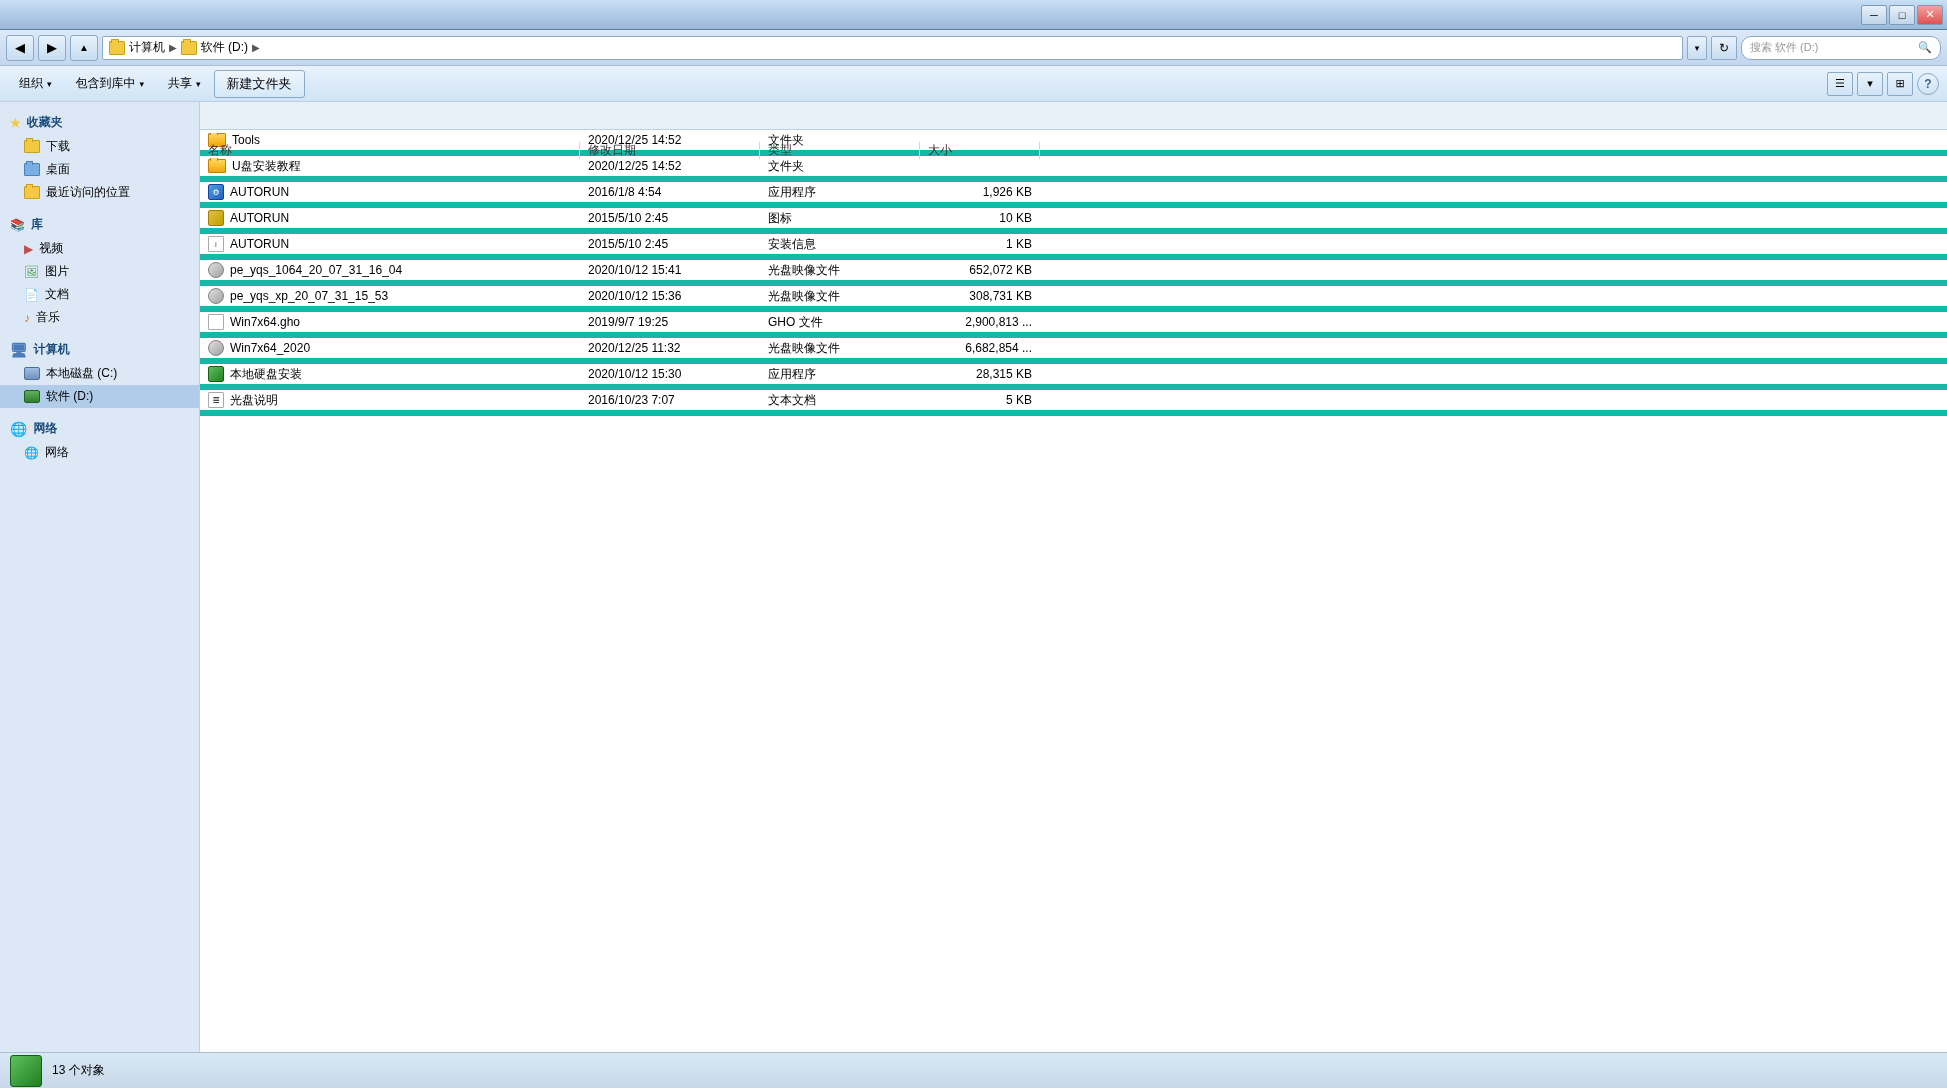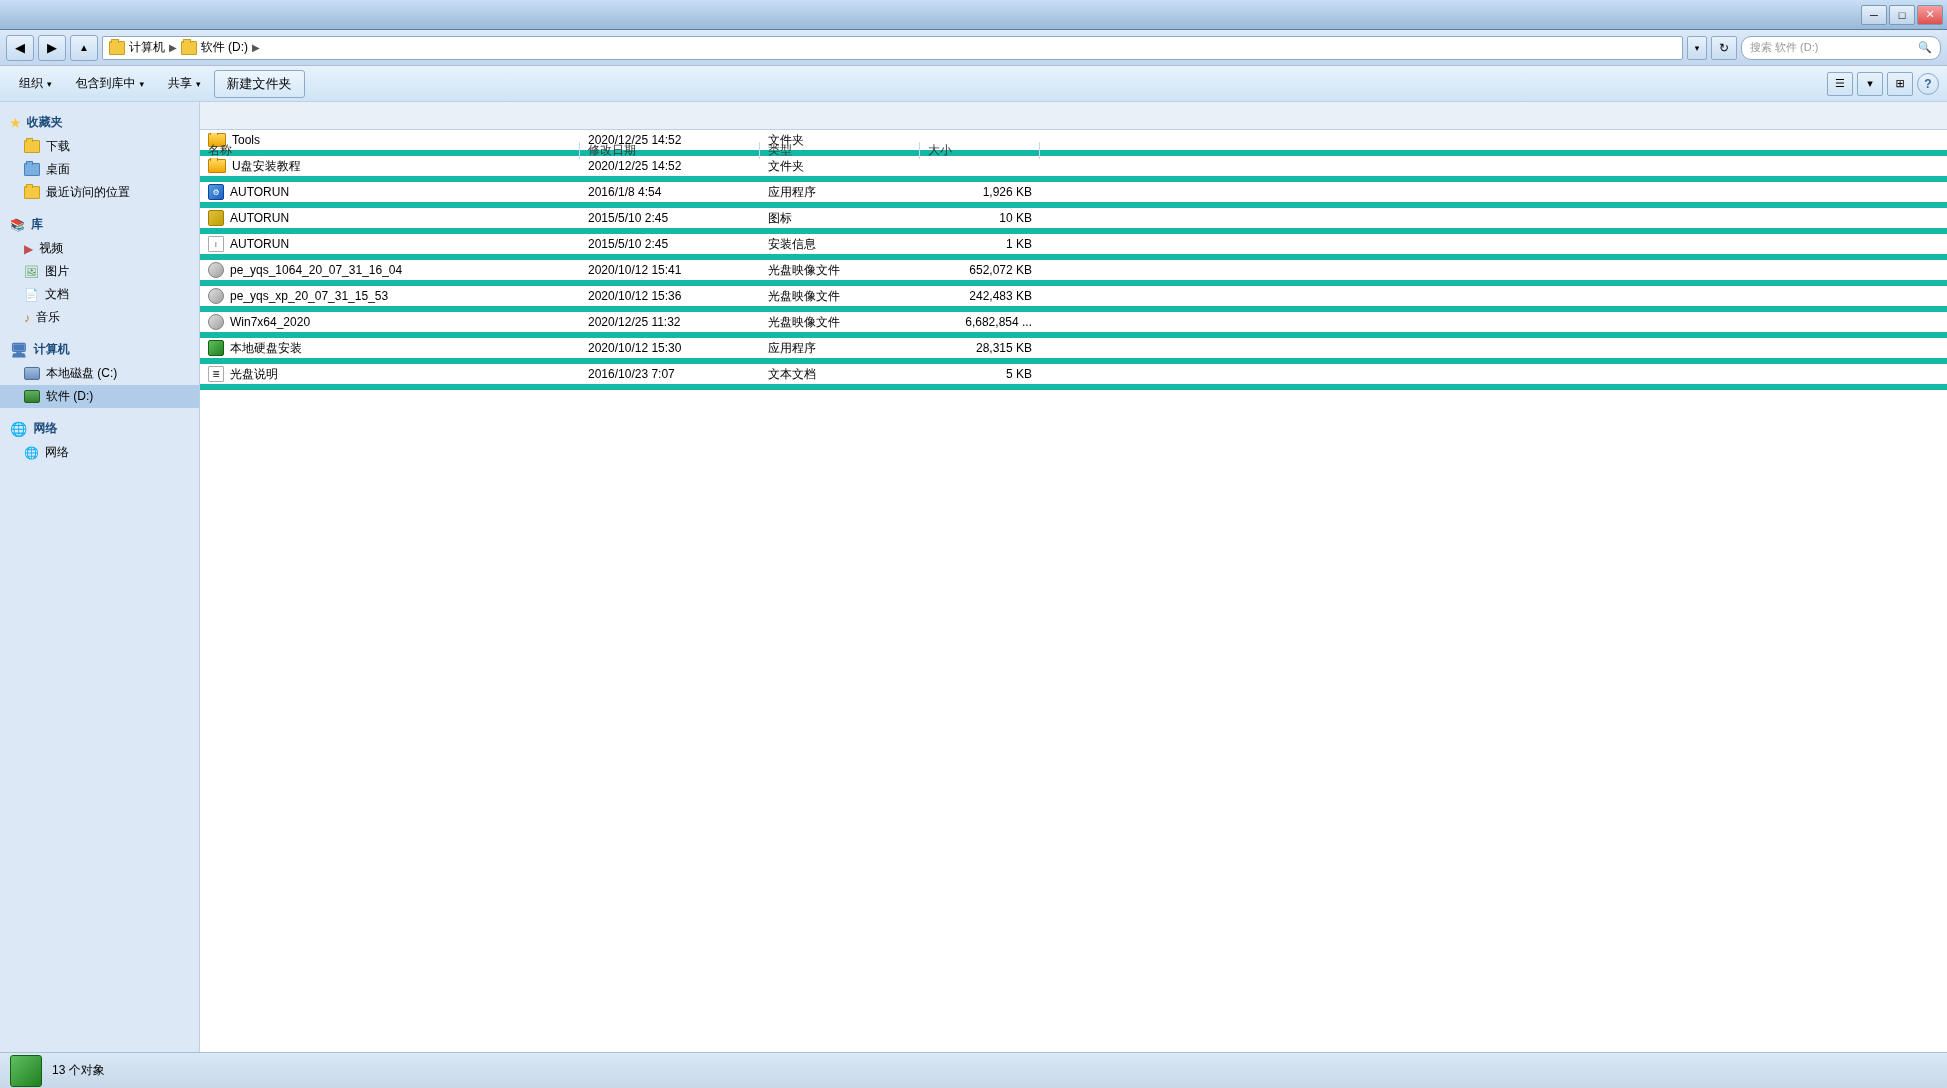--- a/index.html
+++ b/index.html
@@ -686,21 +686,30 @@
     <div class="file-cell">光盘映像文件</div>
     <div class="file-cell" style="justify-content:flex-end">652,072 KB</div>
   </div>
         <div class="file-row">
     <div class="file-cell-name">
       <div class="fi-iso"></div>
       <span class="file-name-text">pe_yqs_xp_20_07_31_15_53</span>
     </div>
     <div class="file-cell">2020/10/12 15:36</div>
     <div class="file-cell">光盘映像文件</div>
-    <div class="file-cell" style="justify-content:flex-end">242,483 KB</div>
+    <div class="file-cell" style="justify-content:flex-end">308,731 KB</div>
+  </div>
+        <div class="file-row">
+    <div class="file-cell-name">
+      <div class="fi-gho"></div>
+      <span class="file-name-text">Win7x64.gho</span>
+    </div>
+    <div class="file-cell">2019/9/7 19:25</div>
+    <div class="file-cell">GHO 文件</div>
+    <div class="file-cell" style="justify-content:flex-end">2,900,813 ...</div>
   </div>
         <div class="file-row">
     <div class="file-cell-name">
       <div class="fi-iso"></div>
       <span class="file-name-text">Win7x64_2020</span>
     </div>
     <div class="file-cell">2020/12/25 11:32</div>
     <div class="file-cell">光盘映像文件</div>
     <div class="file-cell" style="justify-content:flex-end">6,682,854 ...</div>
   </div>

